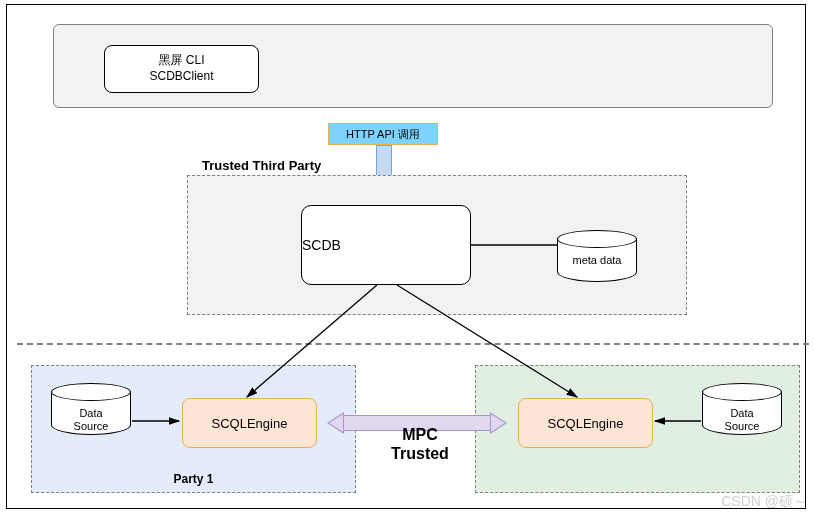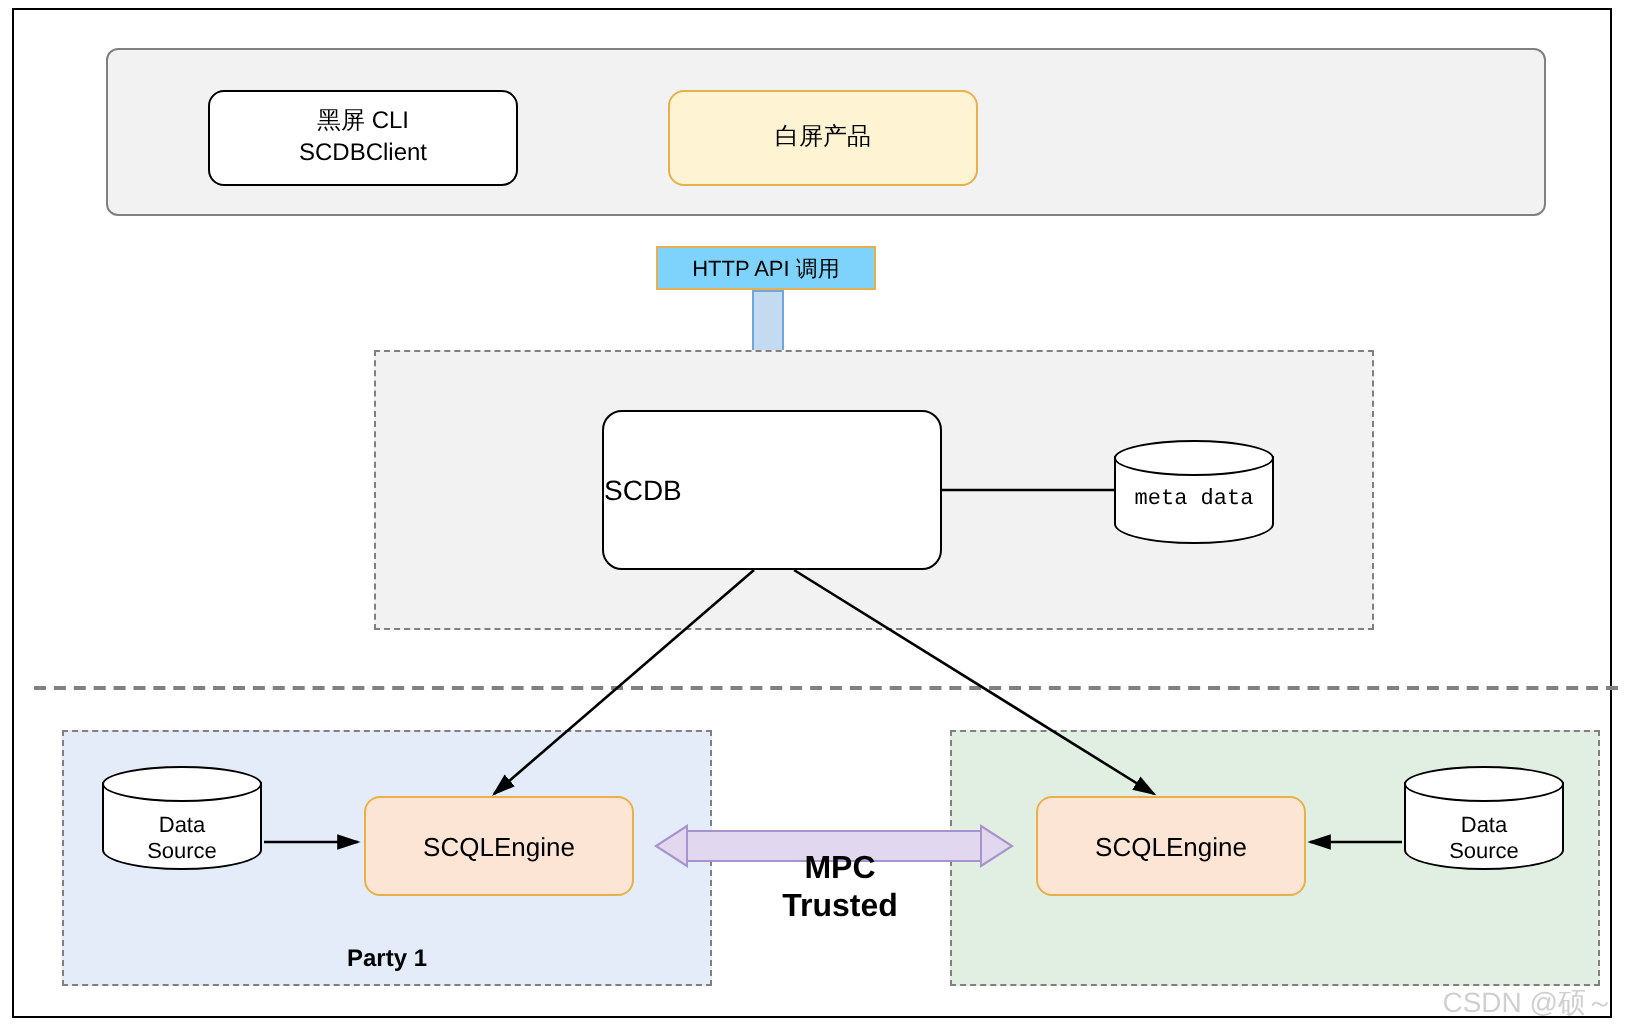--- a/index.html
+++ b/index.html
@@ -234,39 +234,37 @@
 </head>
 <body>
 
 <div class="outer-frame">
 
   <div class="clients-box">
     <div class="client-card client-white" style="top:20px; left:50px;">
       <span>黑屏 CLI</span>
       <span>SCDBClient</span>
     </div>
-    <div class="client-card client-yellow" style="top:20px; left:280px;">
-      <span>白屏产品</span>
-    </div>
   </div>
 
   <div class="api-label">
     <span>HTTP API 调用</span>
   </div>
 
   <div class="blue-arrow">
     <div class="blue-arrow-stem"></div>
     <div class="blue-arrow-head"></div>
   </div>
 
+  <div class="ttp-label">Trusted Third Party</div>
   <div class="ttp-box"></div>
   <div class="scdb-box">
     <span>SCDB</span>
   </div>
-  <div class="cylinder" style="top:215px; left:550px;font-family:Liberation Mono, monospace;">
+  <div class="cylinder" style="top:225px; left:550px;">
     <div class="cyl-body"></div>
     <div class="cyl-top"></div>
     <div class="cyl-label">meta data</div>
   </div>
 
   <div class="divider"></div>
 
   <div class="party-box party1">
     <div class="party-label">Party 1</div>
     <div class="engine-box" style="left:150px;">

